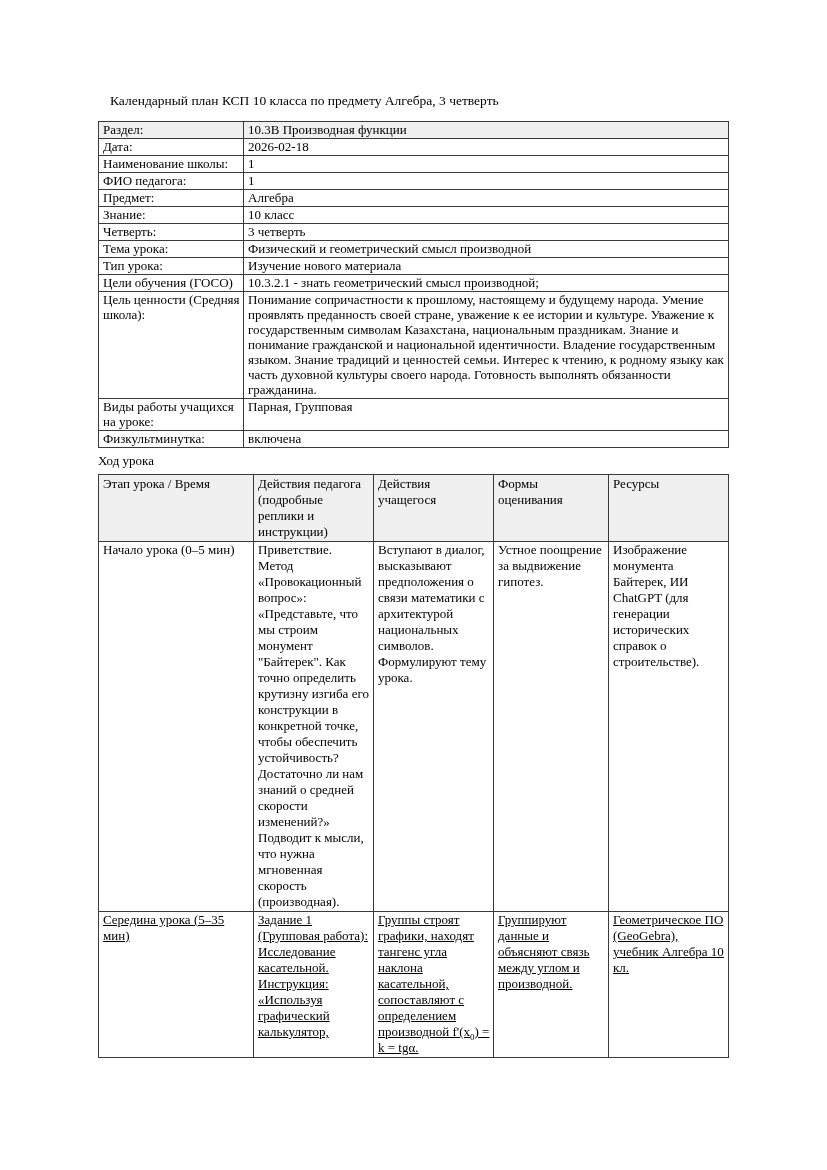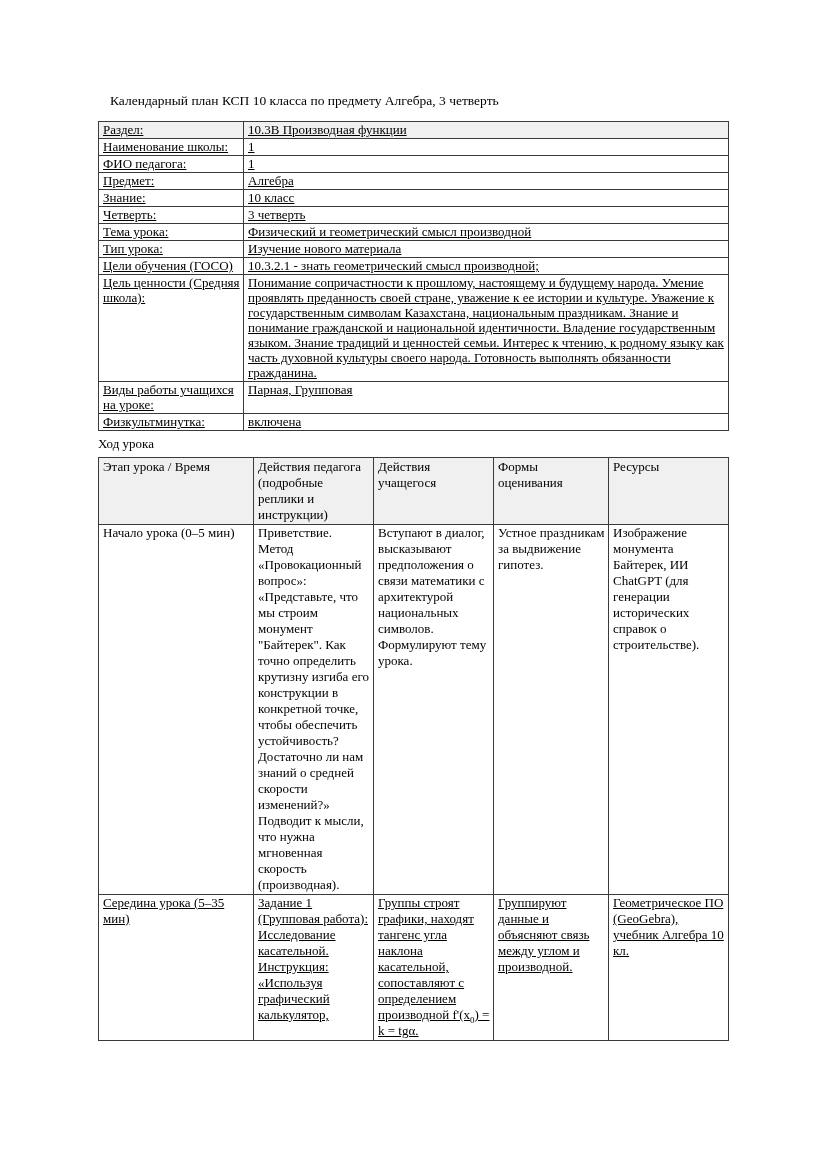--- a/index.html
+++ b/index.html
@@ -36,21 +36,20 @@
     border: 1px solid #3a3a3a;
     vertical-align: top;
     padding: 0px 3px 1px 4px;
     font-weight: normal;
     text-align: left;
     overflow: hidden;
     word-wrap: break-word;
   }
   .info-table {
     line-height: 15px;
-    text-decoration: underline;
   }
   .info-table .col-label { width: 145px; }
   .info-table .col-value { width: 485px; }
   .shaded { background: #f0f0f0; }
   .flow-heading {
     font-size: 13px;
     line-height: 15px;
     margin: 5px 0 6px 0;
   }
   .lesson-table {
@@ -83,20 +82,24 @@
 
   <table class="info-table">
     <colgroup>
       <col class="col-label">
         <col class="col-value">
     </colgroup>
     <tbody>
       <tr class="shaded">
         <td>Раздел:</td>
         <td>10.3B Производная функции</td>
+      </tr>
+      <tr>
+        <td>Дата:</td>
+        <td>2026-02-18</td>
       </tr>
       <tr>
         <td>Наименование школы:</td>
         <td>1</td>
       </tr>
       <tr>
         <td>ФИО педагога:</td>
         <td>1</td>
       </tr>
       <tr>
@@ -153,21 +156,21 @@
         <th>Этап урока / Время</th>
         <th>Действия педагога (подробные реплики и инструкции)</th>
         <th>Действия учащегося</th>
         <th>Формы оценивания</th>
         <th>Ресурсы</th>
       </tr>
       <tr>
         <td>Начало урока (0–5 мин)</td>
         <td>Приветствие. Метод «Провокационный вопрос»: «Представьте, что мы строим монумент "Байтерек". Как точно определить крутизну изгиба его конструкции в конкретной точке, чтобы обеспечить устойчивость? Достаточно ли нам знаний о средней скорости изменений?» Подводит к мысли, что нужна мгновенная скорость (производная).</td>
         <td>Вступают в диалог, высказывают предположения о связи математики с архитектурой национальных символов. Формулируют тему урока.</td>
-        <td>Устное праздникам за выдвижение гипотез.</td>
+        <td>Устное поощрение за выдвижение гипотез.</td>
         <td>Изображение монумента Байтерек, ИИ ChatGPT (для генерации исторических справок о строительстве).</td>
       </tr>
       <tr>
         <td>
           <div class="clip">Середина урока (5–35 мин)</div>
         </td>
         <td>
           <div class="clip">Задание 1 (Групповая работа): Исследование касательной. Инструкция: «Используя графический калькулятор,</div>
         </td>
         <td>

